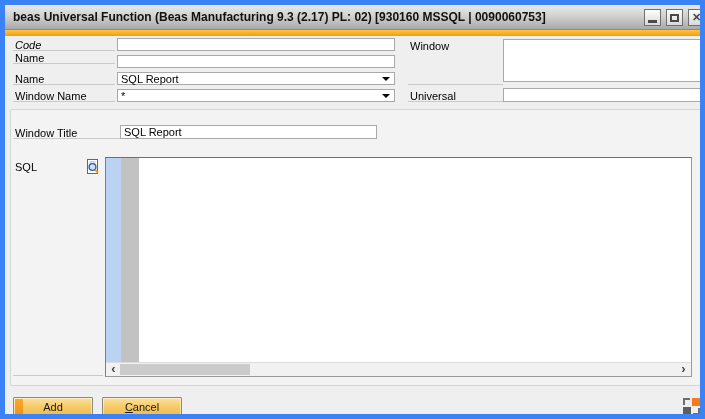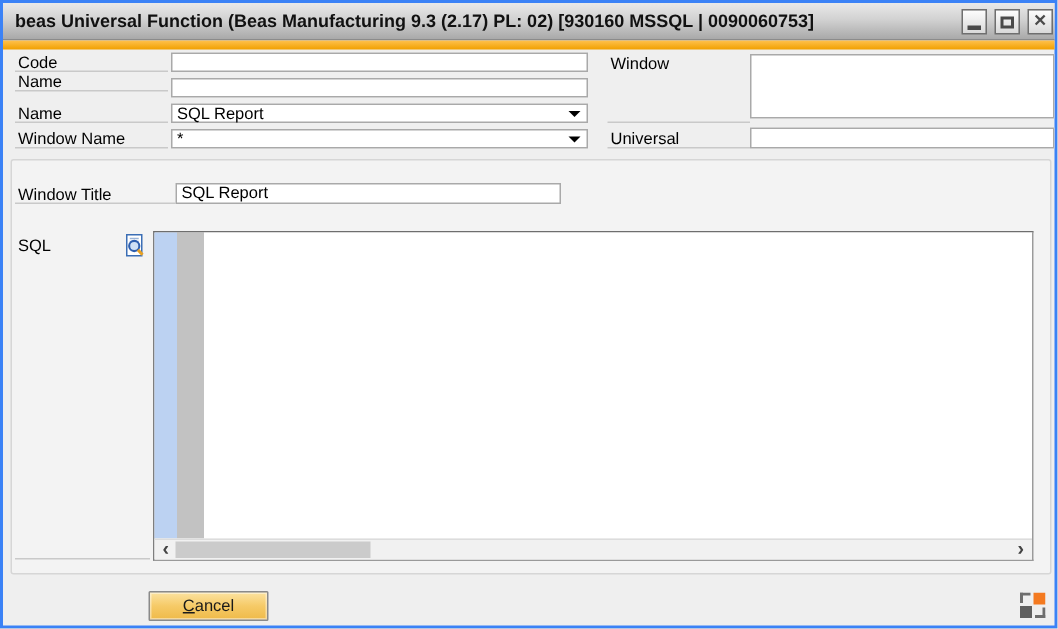--- a/index.html
+++ b/index.html
@@ -1,17 +1,17 @@
 <!DOCTYPE html>
 <html><head>
 <meta charset="utf-8">
 <style>
   html,body{margin:0;padding:0;background:#cfcfcf;font-family:"Liberation Sans",sans-serif;}
   *{box-sizing:border-box;}
-  .window{position:relative;width:705px;height:419px;background:#efefef;border:2px solid #3b82f6;overflow:hidden;}
+  .window{position:relative;width:705px;height:419px;background:#efefef;border:5px solid #3b82f6;overflow:hidden;}
   
   .titlebar{position:absolute;left:0;top:0;width:703px;height:25px;
     background:linear-gradient(#e9e9e9 0%,#d2d2d2 45%,#a9a9a9 100%);
     border-bottom:1px solid #8b8b8b;}
   .titlebar .title{position:absolute;left:8px;top:0;line-height:25px;font-size:12px;font-weight:700;color:#111;white-space:nowrap;}
   .winbtn{position:absolute;top:4px;width:17px;height:17px;border:1px solid #6f6f6f;
     background:linear-gradient(#fdfdfd,#d9d9d9);display:flex;align-items:center;justify-content:center;}
   .winbtn .min-glyph{width:9px;height:3px;background:#4a4a4a;margin-top:8px;}
   .winbtn .max-glyph{width:9px;height:8px;border:2px solid #4a4a4a;}
   .winbtn .close-glyph{font-size:11px;font-weight:700;color:#4a4a4a;line-height:1;}
@@ -65,21 +65,21 @@
     </div>
     <div class="winbtn" style="left:661px;">
       <span class="max-glyph"></span>
     </div>
     <div class="winbtn" style="left:683px;">
       <span class="close-glyph">✕</span>
     </div>
   </div>
   <div class="accent-strip"></div>
 
-  <div class="label-cell" style="left:8px;top:33px;width:102px;height:13px;">
+  <div class="label-cell" style="left:8px;top:33px;width:102px;height:13px;font-style:italic;">
     <span class="label" style="left:2px;top:1px;">Code</span>
   </div>
   <input class="tinput" style="left: 112px; top: 33px; width: 278px; height: 13px;" value="">
 
   <div class="label-cell" style="left:8px;top:46px;width:102px;height:13px;">
     <span class="label" style="left:2px;top:1px;">Name</span>
   </div>
   <input class="tinput" style="left: 112px; top: 50px; width: 278px; height: 13px;" value="">
 
   <div class="label-cell" style="left:8px;top:67px;width:102px;height:13px;">
@@ -130,20 +130,24 @@
     <div class="gutter-gray"></div>
     <div class="editor-text"></div>
     <div class="hscroll">
       <span class="sarrow left">‹</span>
       <div class="thumb"></div>
       <span class="sarrow right">›</span>
     </div>
   </div>
   <div class="label-cell" style="left:8px;top:358px;width:90px;height:13px;"></div>
 
+  <div class="btn" style="left:8px;">
+    <span class="default-accent"></span>
+    <span>Add</span>
+  </div>
   <div class="btn" style="left:97px;">
     <span class="mnemonic">C</span><span>ancel</span>
   </div>
 
   <svg style="position:absolute;left:678px;top:393px;width:17px;height:17px;" viewBox="0 0 17 17">
     <rect x="0" y="0" width="7" height="2" fill="#6e6e6e"></rect>
     <rect x="0" y="0" width="2" height="7" fill="#6e6e6e"></rect>
     <rect x="9" y="0" width="8" height="8" fill="#F47A20"></rect>
     <rect x="0" y="9" width="8" height="8" fill="#5f5f5f"></rect>
     <rect x="15" y="10" width="2" height="7" fill="#6e6e6e"></rect>

